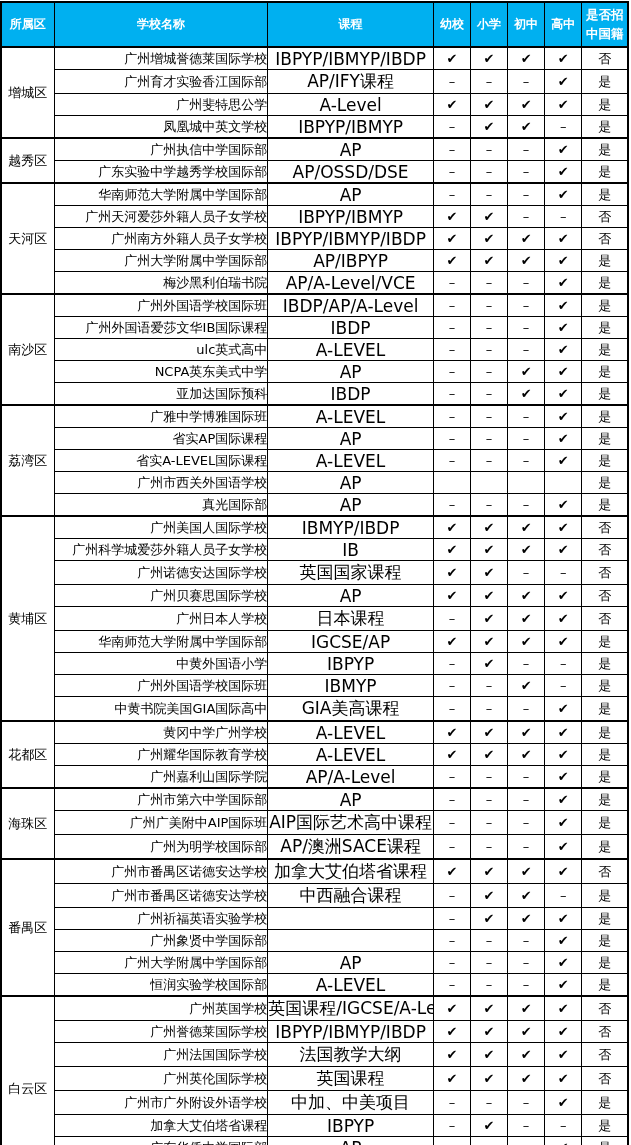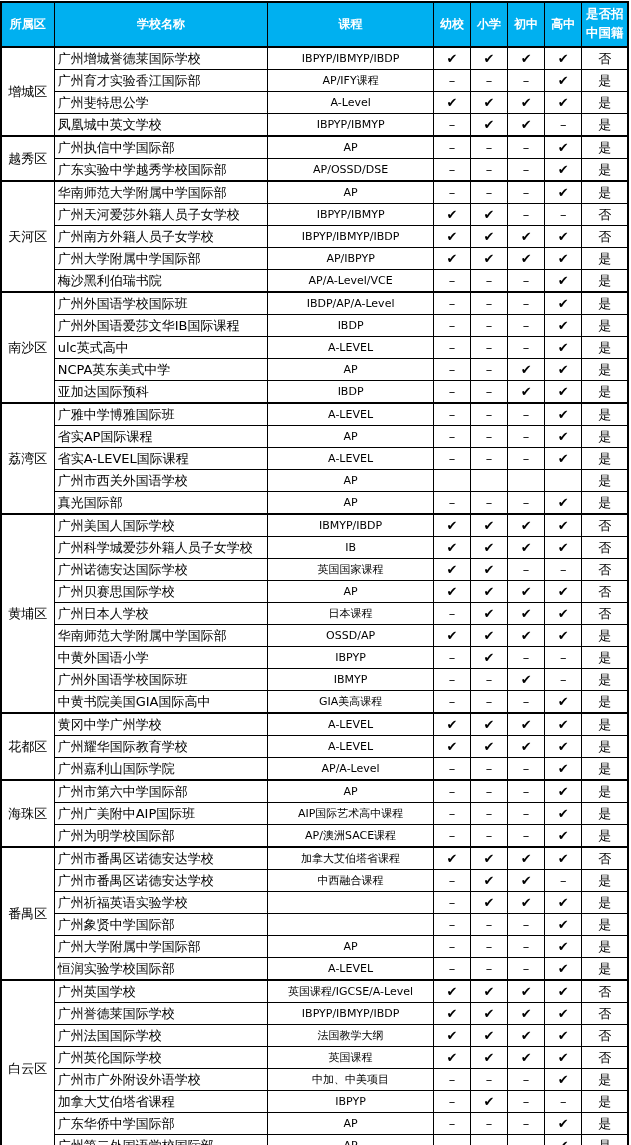--- a/index.html
+++ b/index.html
@@ -17,36 +17,36 @@
     color: #ffffff;
     font-size: 12px;
     font-weight: bold;
     height: 43px;
     padding: 0;
     text-align: center;
     vertical-align: middle;
     border-bottom-width: 2px;
     line-height: 1.45;
   }
-  thead th.wrap { font-size: 12.5px; line-height: 1.5; font-family: Liberation Mono, monospace; }
+  thead th.wrap { font-size: 12.5px; line-height: 1.5; }
   tbody td {
     height: 21px;
     padding: 0;
     font-size: 13px;
     color: #000000;
     text-align: center;
     vertical-align: middle;
     overflow: hidden;
     white-space: nowrap;
   }
-  tbody td.school { text-align: left; padding-left: 3px; }
+  tbody td.school { text-align: right; padding-left: 3px; }
   tbody td.district { font-size: 13px; }
   tbody td.level.check { font-weight: bold; font-size: 13px; }
   tbody td.level.dash { font-size: 13px; }
-  tbody td.course { font-size: 11px; }
+  tbody td.course { font-size: 17px; }
   tr.group-start td { border-top-width: 2px; }
 </style>
 </head>
 <body>
 
 <table>
   <colgroup>
     <col style="width:53px">
     <col style="width:213px">
     <col style="width:165px">
@@ -304,21 +304,21 @@
         <td class="school">广州日本人学校</td>
         <td class="course">日本课程</td>
         <td class="level dash">–</td>
         <td class="level check">✔</td>
         <td class="level check">✔</td>
         <td class="level check">✔</td>
         <td class="chinese">否</td>
       </tr>
       <tr>
         <td class="school">华南师范大学附属中学国际部</td>
-        <td class="course">OSSD/AP</td>
+        <td class="course">IGCSE/AP</td>
         <td class="level check">✔</td>
         <td class="level check">✔</td>
         <td class="level check">✔</td>
         <td class="level check">✔</td>
         <td class="chinese">是</td>
       </tr>
       <tr>
         <td class="school">中黄外国语小学</td>
         <td class="course">IBPYP</td>
         <td class="level dash">–</td>

